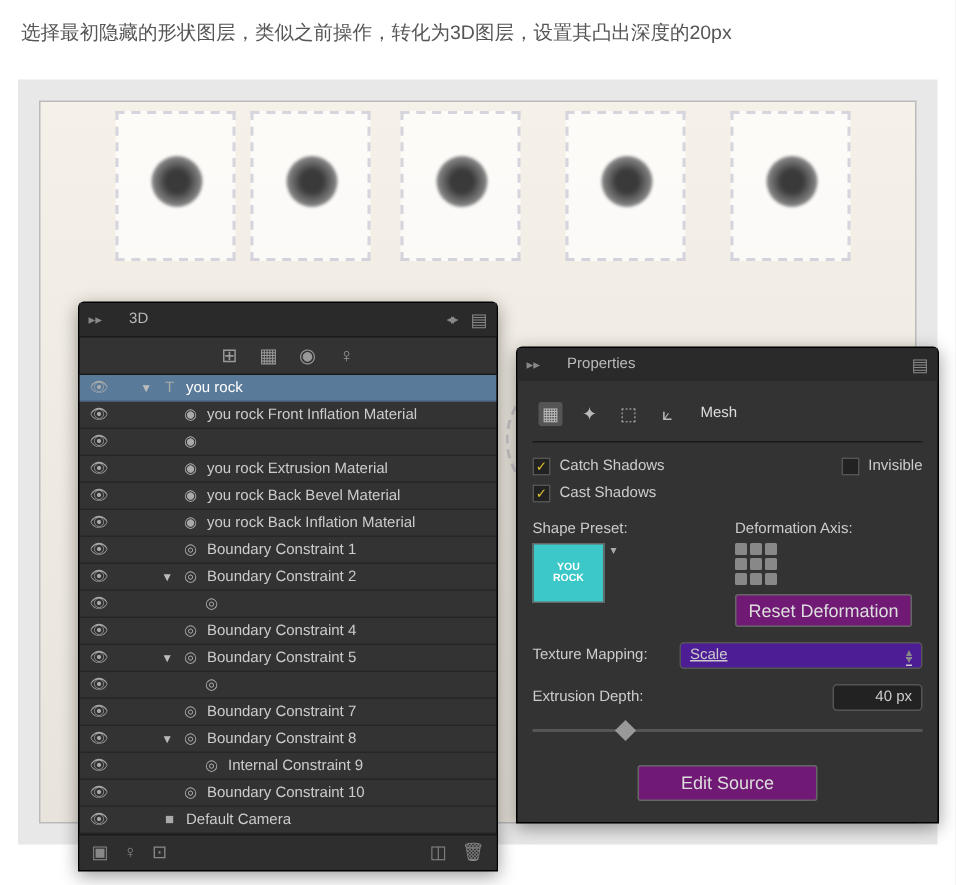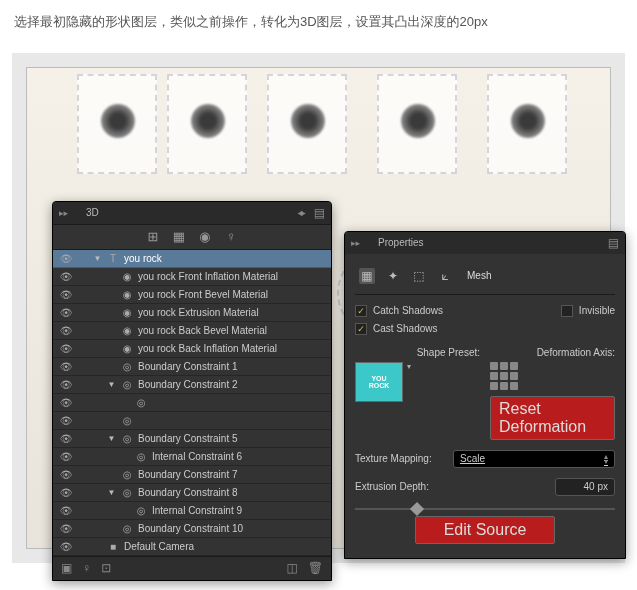--- a/index.html
+++ b/index.html
@@ -51,37 +51,37 @@
 .tab-icon { width: 16px; height: 16px; color: #bbb; display:flex; align-items:center; justify-content:center; font-size:12px; }
 .tab-icon.active { background: #555; border-radius: 2px; }
 .mesh-label { font-size: 10px; color: #ddd; margin-left: 4px; }
 .checkbox-row { display: flex; align-items: center; gap: 6px; margin-bottom: 6px; }
 .checkbox-row.split { justify-content: space-between; }
 .chk { width: 12px; height: 12px; background: #222; border: 1px solid #555; display: flex; align-items: center; justify-content: center; color: #e0c030; font-size: 9px; }
 .chk.unchecked { color: transparent; }
 .chk-label { font-size: 10px; color: #ccc; }
 .sub-cols { display: flex; gap: 10px; margin-top: 12px; }
 .preset-col { flex: 1; }
-.field-label { font-size: 10px; color: #ccc; margin-bottom: 4px; display: block; text-align: right; }
+.field-label { font-size: 10px; color: #ccc; margin-bottom: 4px; display: block; }
 .preset-thumb { width: 48px; height: 40px; background: #3cc8c8; display: flex; flex-direction: column; align-items: center; justify-content: center; font-size: 7px; font-weight: bold; color: #fff; line-height: 1; cursor: pointer; border:1px solid #666;}
 .preset-thumb span:last-child { color: #fff; }
 .dropdown-caret { display: inline-block; margin-left: 4px; color: #aaa; font-size: 8px; }
 .deform-col { flex: 1; }
 .deform-grid { width: 28px; height: 28px; display: grid; grid-template-columns: repeat(3,1fr); grid-template-rows: repeat(3,1fr); gap: 2px; margin-bottom: 6px; }
 .deform-grid div { background: #888; border-radius: 1px; }
-.btn { background: #b91c1c; border: 1px solid #666; color: #ddd; font-size: 16px; padding: 3px 8px; border-radius: 2px; cursor: pointer; display: inline-block; }
+.btn { background: #701a75; border: 1px solid #666; color: #ddd; font-size: 12px; padding: 3px 8px; border-radius: 2px; cursor: pointer; display: inline-block; }
 .field-row { display: flex; align-items: center; gap: 8px; margin-top: 10px; }
 .field-row .fl { width: 90px; font-size: 10px; color: #ccc; }
-.select-box { flex: 1; background: #000000; border: 1px solid #555; border-radius: 3px; height: 18px; display: flex; align-items: center; padding: 0 6px; font-size: 10px; color: #ccc; justify-content: space-between; cursor: pointer; text-decoration: underline;}
+.select-box { flex: 1; background: #4c1d95; border: 1px solid #555; border-radius: 3px; height: 18px; display: flex; align-items: center; padding: 0 6px; font-size: 10px; color: #ccc; justify-content: space-between; cursor: pointer; text-decoration: underline;}
 .select-box .arrows { color:#888; font-size:8px; display:flex; flex-direction:column; line-height:5px;}
 .num-box { width: 60px; background: #222; border: 1px solid #555; border-radius: 3px; height: 18px; display: flex; align-items: center; justify-content: flex-end; padding: 0 6px; font-size: 10px; color: #ccc; }
 .slider-row { margin-top: 6px; position: relative; height: 14px; }
 .slider-track { position: absolute; left: 0; right: 0; top: 6px; height: 2px; background: #555; }
 .slider-thumb { position: absolute; top: 2px; left: 22%; width: 10px; height: 10px; background: #999; transform: rotate(45deg); }
-.edit-source-row { text-align: center; }
+.edit-source-row { margin-top: 16px; text-align: center; }
 .edit-source-row .btn { padding: 4px 28px; }
 </style>
 </head>
 <body>
 
 <div class="instruction">选择最初隐藏的形状图层，类似之前操作，转化为3D图层，设置其凸出深度的20px</div>
 
 <div class="canvas-area">
   <div class="document-bg">
     <div class="letter-row">
@@ -141,21 +141,20 @@
           <span class="indent2"></span>
           <span class="twisty"></span>
           <span class="kind-icon">◉</span>
           <span class="row-label">you rock Front Inflation Material</span>
         </div>
         <div class="row">
           <span class="eye">👁</span>
           <span class="indent2"></span>
           <span class="twisty"></span>
           <span class="kind-icon">◉</span>
-          <span class="row-label">you rock Front Bevel Material</span>
         </div>
         <div class="row">
           <span class="eye">👁</span>
           <span class="indent2"></span>
           <span class="twisty"></span>
           <span class="kind-icon">◉</span>
           <span class="row-label">you rock Extrusion Material</span>
         </div>
         <div class="row">
           <span class="eye">👁</span>
@@ -189,34 +188,34 @@
           <span class="eye">👁</span>
           <span class="indent3"></span>
           <span class="twisty"></span>
           <span class="kind-icon">◎</span>
         </div>
         <div class="row">
           <span class="eye">👁</span>
           <span class="indent2"></span>
           <span class="twisty"></span>
           <span class="kind-icon">◎</span>
+          <span class="row-label">Boundary Constraint 4</span>
         </div>
         <div class="row">
           <span class="eye">👁</span>
           <span class="indent2"></span>
           <span class="twisty">▼</span>
           <span class="kind-icon">◎</span>
           <span class="row-label">Boundary Constraint 5</span>
         </div>
         <div class="row">
           <span class="eye">👁</span>
           <span class="indent3"></span>
           <span class="twisty"></span>
           <span class="kind-icon">◎</span>
-          <span class="row-label">Internal Constraint 6</span>
         </div>
         <div class="row">
           <span class="eye">👁</span>
           <span class="indent2"></span>
           <span class="twisty"></span>
           <span class="kind-icon">◎</span>
           <span class="row-label">Boundary Constraint 7</span>
         </div>
         <div class="row">
           <span class="eye">👁</span>

